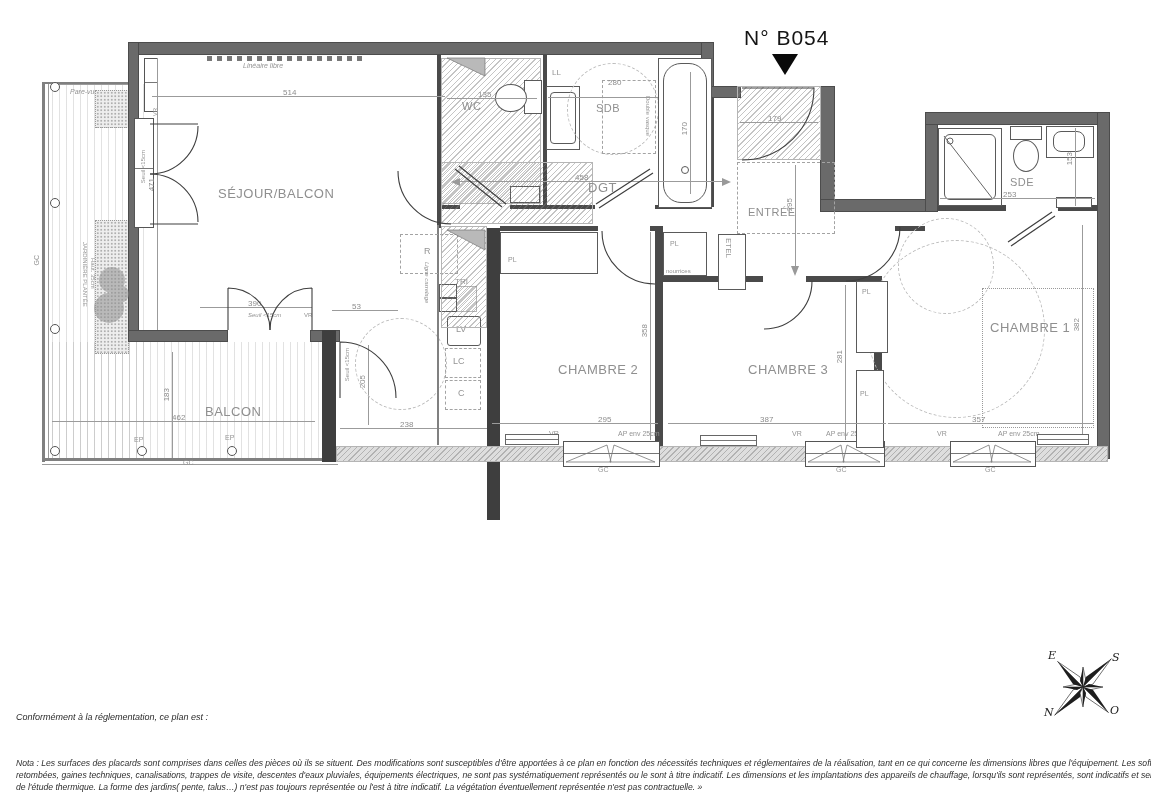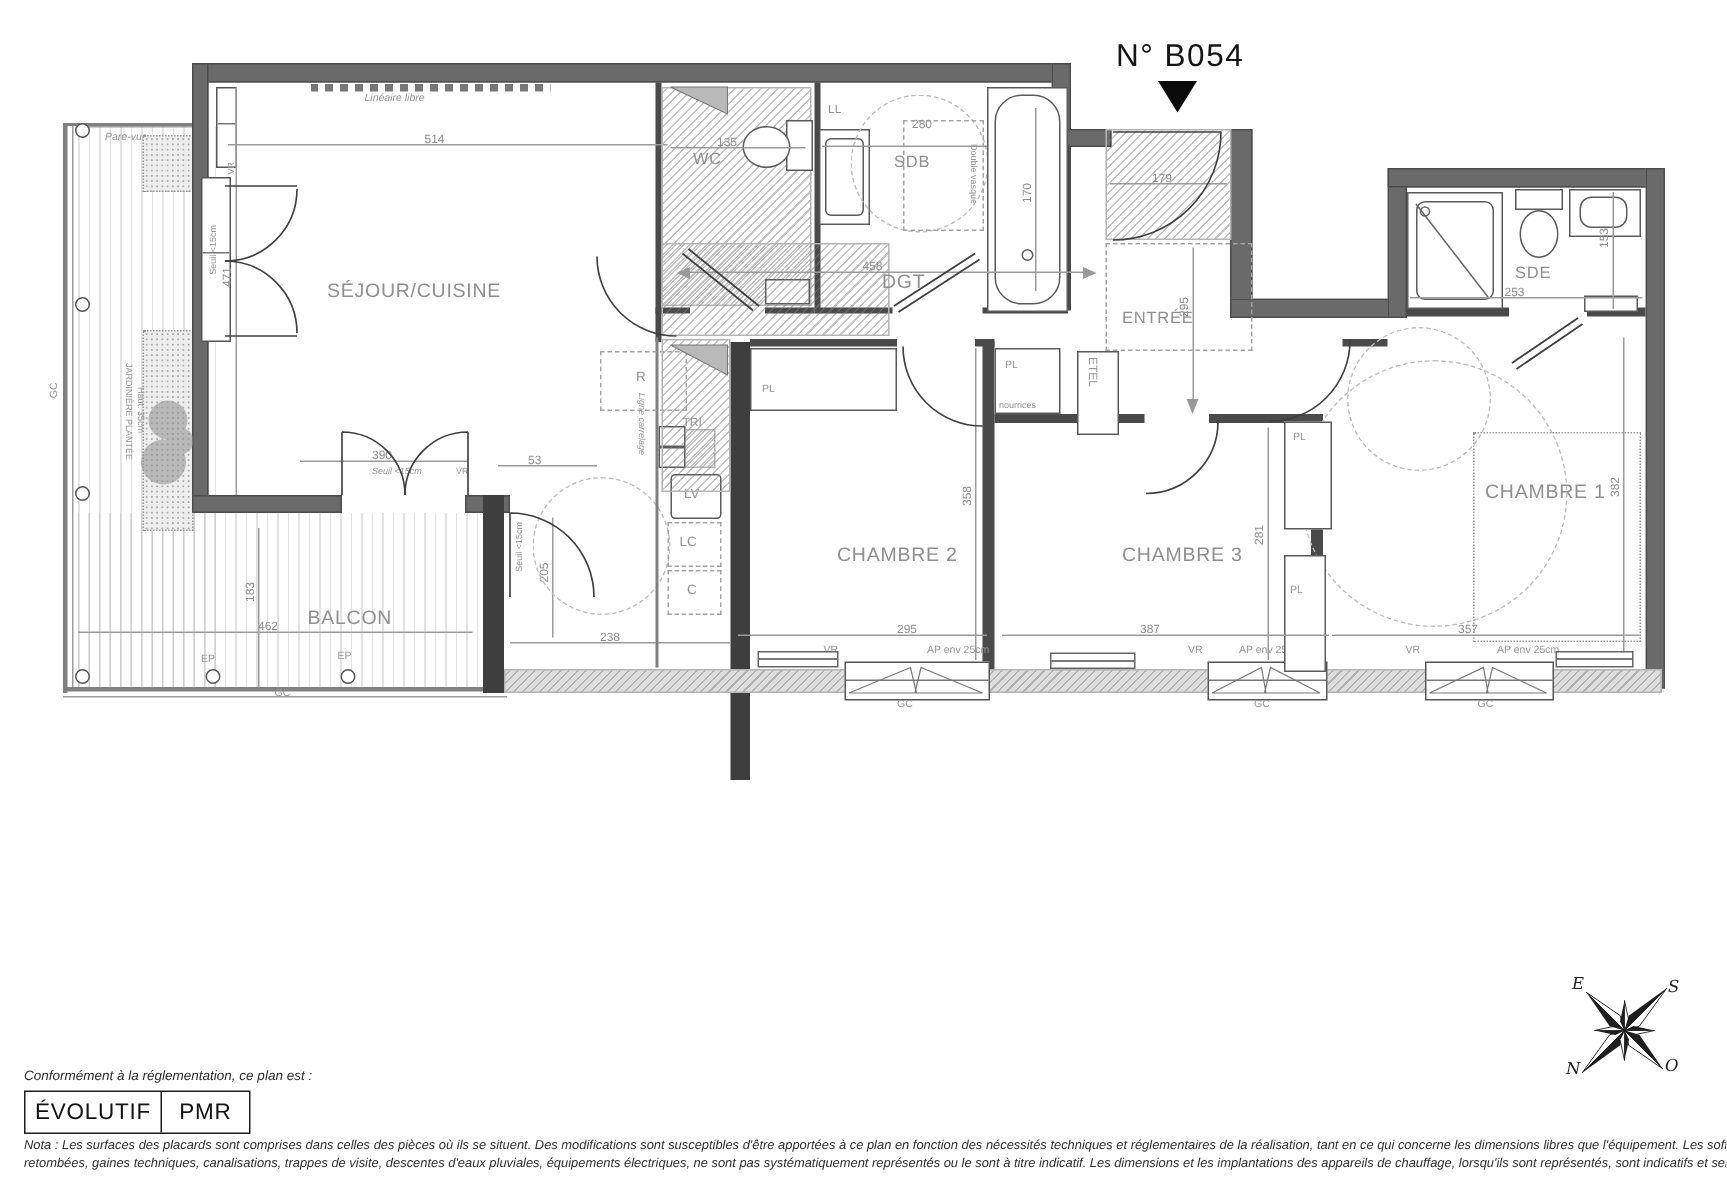--- a/index.html
+++ b/index.html
@@ -132,21 +132,21 @@
   <div class="sm" style="left:598px;top:466px">GC</div>
   <div class="sm" style="left:792px;top:430px">VR</div>
   <div class="sm" style="left:826px;top:430px">AP env 25cm</div>
   <div class="sm" style="left:836px;top:466px">GC</div>
   <div class="sm" style="left:937px;top:430px">VR</div>
   <div class="sm" style="left:998px;top:430px">AP env 25cm</div>
   <div class="sm" style="left:985px;top:466px">GC</div>
 
   <div class="line" style="left:207px;top:56px;width:160px;height:5px;background-image:repeating-linear-gradient(90deg,#777 0 5px,rgba(0,0,0,0) 5px 10px);background-color:rgba(0,0,0,0)"></div>
   <div class="sm it" style="left:243px;top:62px">Linéaire libre</div>
-  <div class="rlabel" style="left:218px;top:186px">SÉJOUR/CUISINE</div>
+  <div class="rlabel" style="left:218px;top:186px">SÉJOUR/BALCON</div>
   <div class="line" style="left:152px;top:96px;width:293px;height:1px"></div>
   <div class="dim" style="left:283px;top:88px">514</div>
   <div class="line" style="left:157px;top:58px;width:1px;height:272px"></div>
   <div class="dim vt" style="left:147px;top:178px">471</div>
   <div class="line" style="left:200px;top:307px;width:112px;height:1px"></div>
   <div class="dim" style="left:248px;top:299px">390</div>
   <div class="sm it xs" style="left:248px;top:312px">Seuil &lt;15cm</div>
   <div class="sm xs" style="left:304px;top:312px">VR</div>
   <div class="line" style="left:332px;top:310px;width:66px;height:1px"></div>
   <div class="dim" style="left:352px;top:302px">53</div>
@@ -337,20 +337,17 @@
         </g>
     </g>
   </svg>
 
   <div class="cletter" style="left:1048px;top:649px">E</div>
   <div class="cletter" style="left:1112px;top:651px">S</div>
   <div class="cletter" style="left:1044px;top:706px">N</div>
   <div class="cletter" style="left:1110px;top:704px">O</div>
 
   <div class="lgcap" style="left:16px;top:712px">Conformément à la réglementation, ce plan est :</div>
-  <div class="lgbox" style="left:16px;top:727px;height:27px">
-    <div class="lgcell" style="width:90px">ÉVOLUTIF</div>
-    <div class="lgcell" style="width:58px">PMR</div>
-  </div>
   <div class="nota" style="left:16px;top:757px">Nota : Les surfaces des placards sont comprises dans celles des pièces où ils se situent. Des modifications sont susceptibles d'être apportées à ce plan en fonction des nécessités techniques et réglementaires de la réalisation, tant en ce qui concerne les dimensions libres que l'équipement.  Les soffites, faux-plafonds,</div>
   <div class="nota" style="left:16px;top:769px">retombées, gaines techniques, canalisations, trappes de visite, descentes d'eaux pluviales, équipements électriques, ne sont pas systématiquement représentés ou le sont à titre indicatif. Les dimensions et les implantations des appareils de chauffage, lorsqu'ils sont représentés, sont indicatifs et seront soumis à la conformité</div>
+  <div class="nota" style="left:16px;top:781px">de l'étude thermique. La forme des jardins( pente, talus…) n'est pas toujours représentée ou l'est à titre indicatif. La végétation éventuellement représentée n'est pas contractuelle. »</div>
 
 </div>
 
 </body></html>

